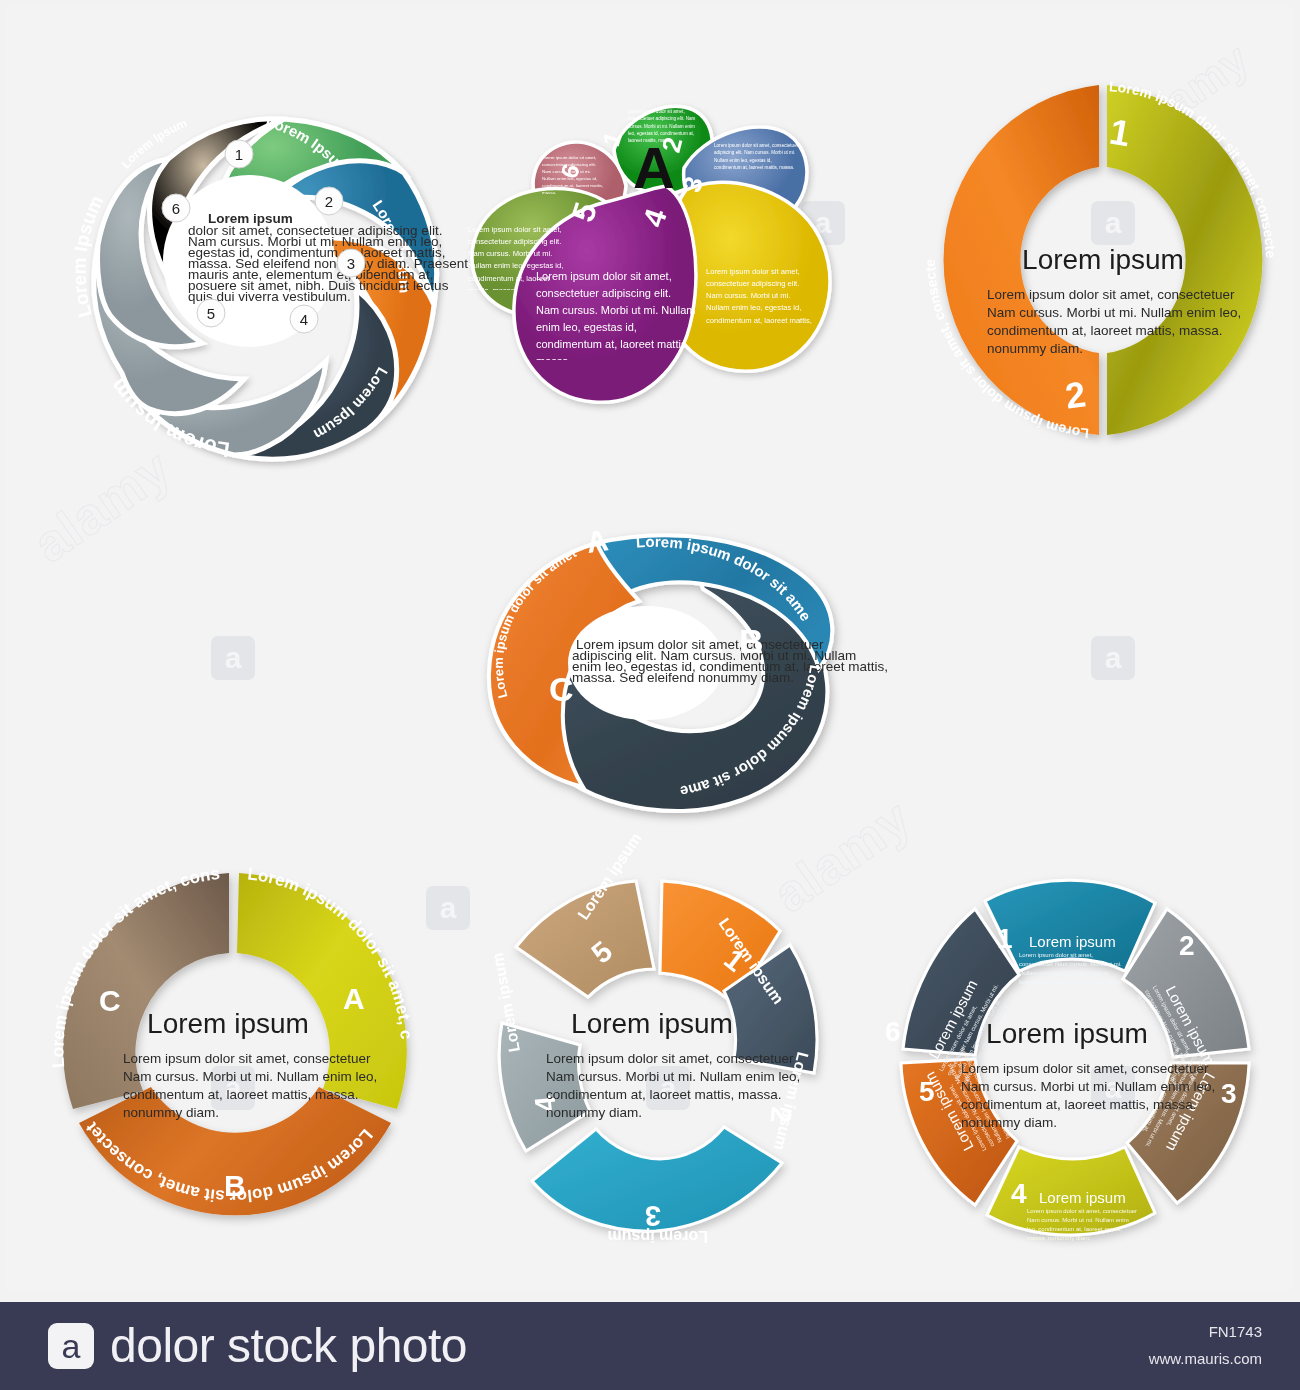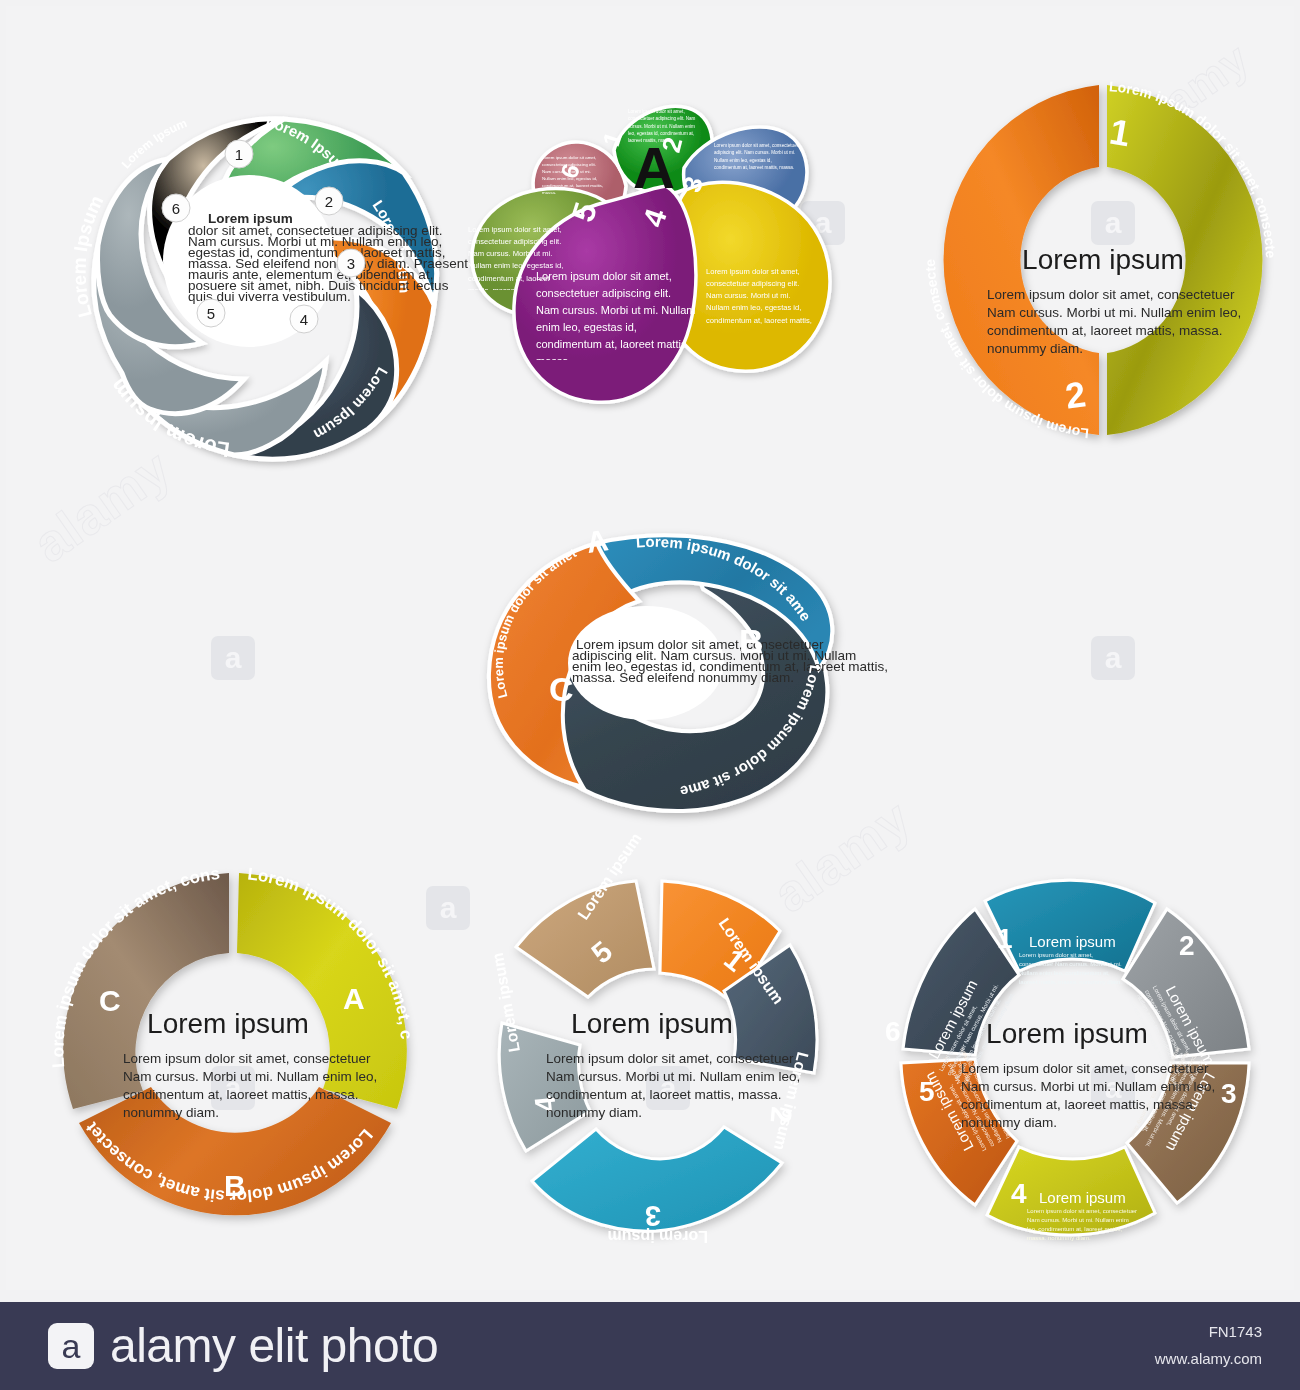--- a/index.html
+++ b/index.html
@@ -602,18 +602,18 @@
           <text x="100" y="276">nonummy diam.</text>
         </g>
       </svg>
     </div>
 
   </div>
 
   <div id="footer">
     <div id="footer-inner">
       <div id="alamy-badge">a</div>
-      <div id="alamy-text">alamy elit photo</div>
+      <div id="alamy-text">dolor stock photo</div>
       <div id="footer-id">FN1743</div>
-      <div id="footer-url">www.alamy.com</div>
+      <div id="footer-url">www.mauris.com</div>
     </div>
   </div>
 </div>
 
 </body></html>

